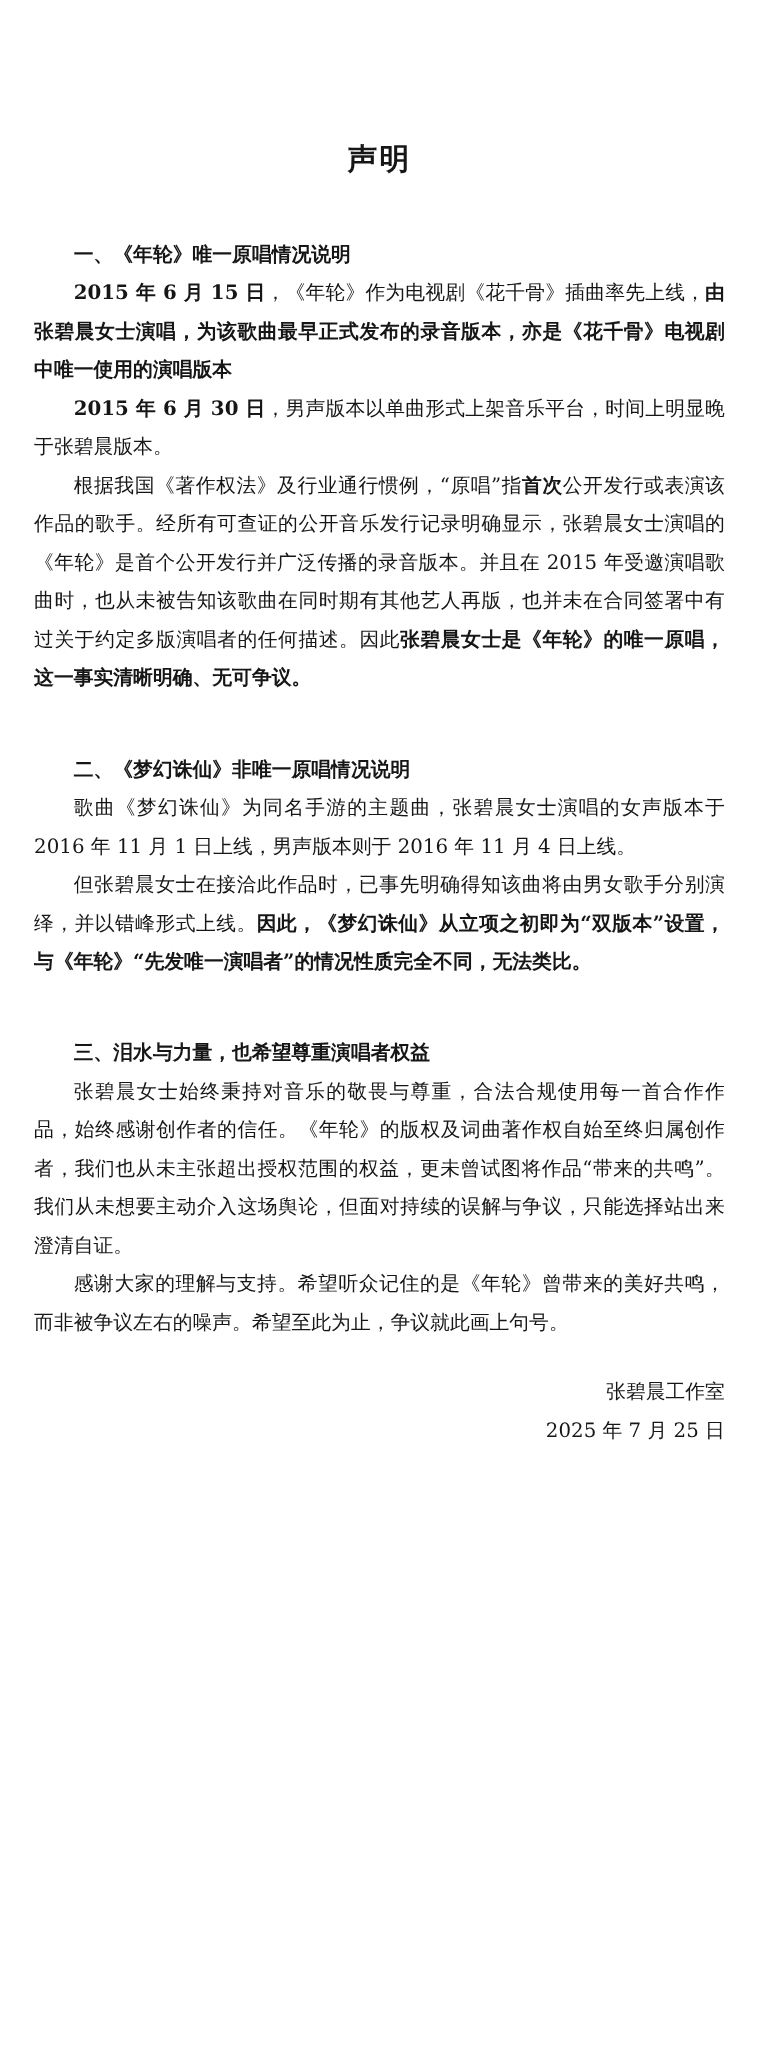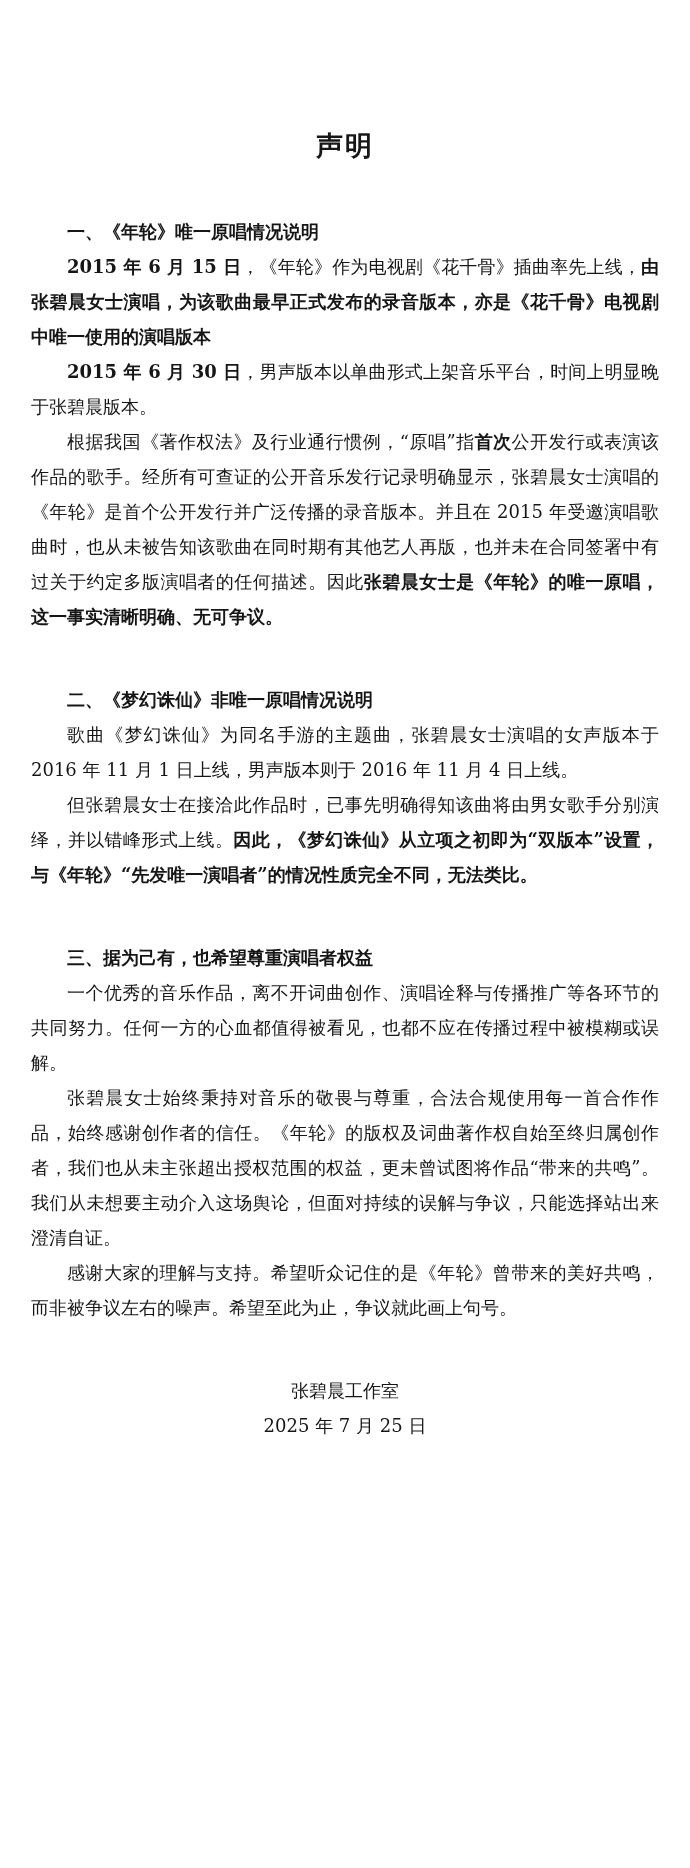--- a/index.html
+++ b/index.html
@@ -34,22 +34,22 @@
     margin: 0;
     text-indent: 2em;
   }
   p.section-heading {
     margin: 48px 0 0 0;
     text-indent: 2em;
     font-weight: 700;
   }
   b { font-weight: 700; }
   .footer {
-    margin-top: 48px;
-    text-align: center;
+    margin-top: 28px;
+    text-align: right;
   }
   .footer .line {
     margin: 0;
     line-height: 35px;
   }
 </style>
 </head>
 <body>
 
 <div class="page">
@@ -65,23 +65,22 @@
 
 
   <p class="body-para"><span>根据我国《著作权法》及行业通行惯例，“原唱”指</span><b>首次</b><span>公开发行或表演该作品的歌手。经所有可查证的公开音乐发行记录明确显示，张碧晨女士演唱的《年轮》是首个公开发行并广泛传播的录音版本。并且在 2015 年受邀演唱歌曲时，也从未被告知该歌曲在同时期有其他艺人再版，也并未在合同签署中有过关于约定多版演唱者的任何描述。因此</span><b>张碧晨女士是《年轮》的唯一原唱，这一事实清晰明确、无可争议。</b></p>
 
   <p class="section-heading">二、《梦幻诛仙》非唯一原唱情况说明</p>
 
   <p class="body-para">歌曲《梦幻诛仙》为同名手游的主题曲，张碧晨女士演唱的女声版本于 2016 年 11 月 1 日上线，男声版本则于 2016 年 11 月 4 日上线。</p>
 
   <p class="body-para"><span>但张碧晨女士在接洽此作品时，已事先明确得知该曲将由男女歌手分别演绎，并以错峰形式上线。</span><b>因此，《梦幻诛仙》从立项之初即为“双版本”设置，与《年轮》“先发唯一演唱者”的情况性质完全不同，无法类比。</b></p>
 
-  <p class="section-heading">三、据为己有，也希望尊重演唱者权益</p>
+  <p class="section-heading">三、泪水与力量，也希望尊重演唱者权益</p>
 
-  <p class="body-para">一个优秀的音乐作品，离不开词曲创作、演唱诠释与传播推广等各环节的共同努力。任何一方的心血都值得被看见，也都不应在传播过程中被模糊或误解。</p>
 
   <p class="body-para">张碧晨女士始终秉持对音乐的敬畏与尊重，合法合规使用每一首合作作品，始终感谢创作者的信任。《年轮》的版权及词曲著作权自始至终归属创作者，我们也从未主张超出授权范围的权益，更未曾试图将作品“带来的共鸣”。我们从未想要主动介入这场舆论，但面对持续的误解与争议，只能选择站出来澄清自证。</p>
 
 
   <p class="body-para">感谢大家的理解与支持。希望听众记住的是《年轮》曾带来的美好共鸣，而非被争议左右的噪声。希望至此为止，争议就此画上句号。</p>
 
   <div class="footer">
     <p class="line">张碧晨工作室</p>
     <p class="line">2025 年 7 月 25 日</p>
   </div>

